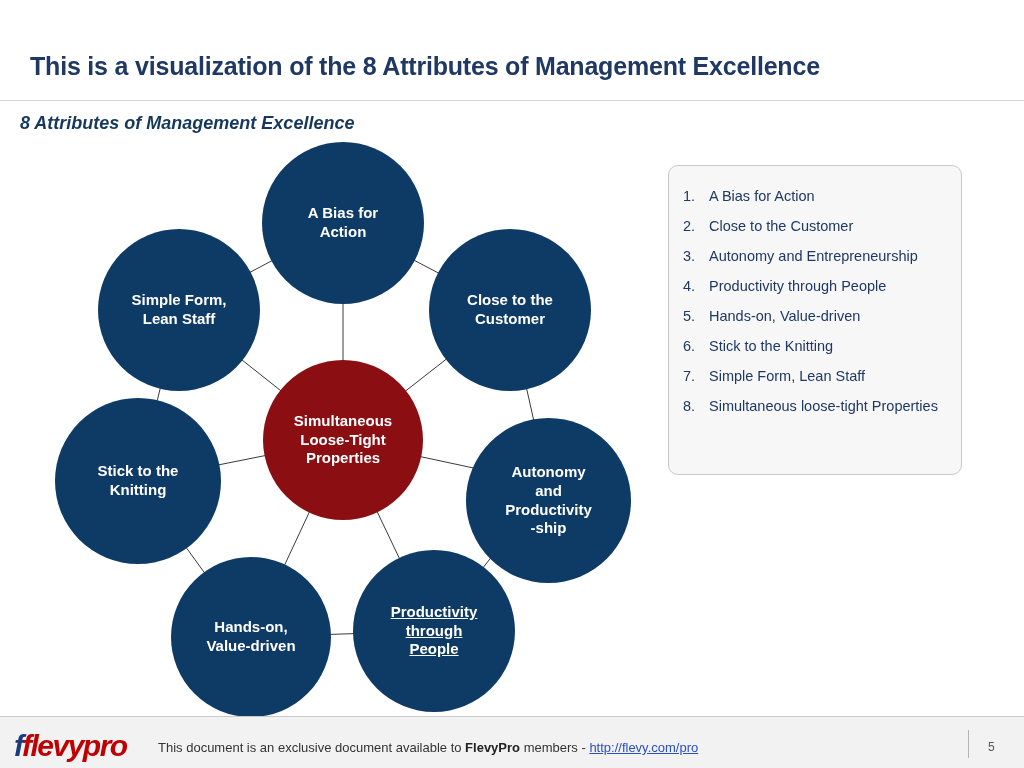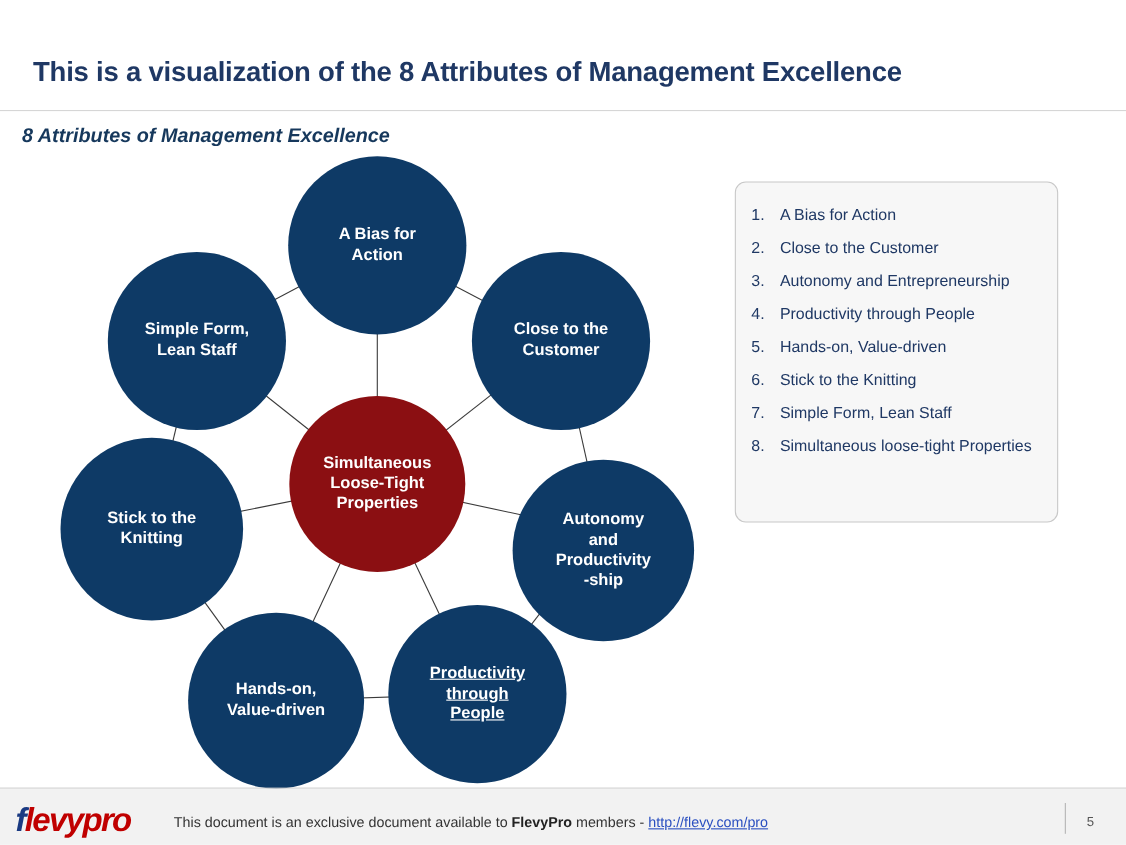--- a/index.html
+++ b/index.html
@@ -294,18 +294,18 @@
       </div>
       <div class="list-item">
         <span class="list-num">8.</span>
         <span class="list-text">Simultaneous loose-tight Properties</span>
       </div>
     </div>
   </div>
 
   <div class="footer-rule"></div>
   <div class="footer"></div>
-  <div class="brand"><span class="f">f</span><span class="levy">levy</span><span class="pro">pro</span></div>
+  <div class="brand"><span class="f">f</span><span class="levy">flevy</span><span class="pro">pro</span></div>
   <div class="footer-text"><span>This document is an exclusive document available to </span><b>FlevyPro</b><span> members - </span><a class="footer-link" href="#">http://flevy.com/pro</a></div>
   <div class="page-sep"></div>
   <div class="page-num">5</div>
 
 </div>
 
 </body></html>

